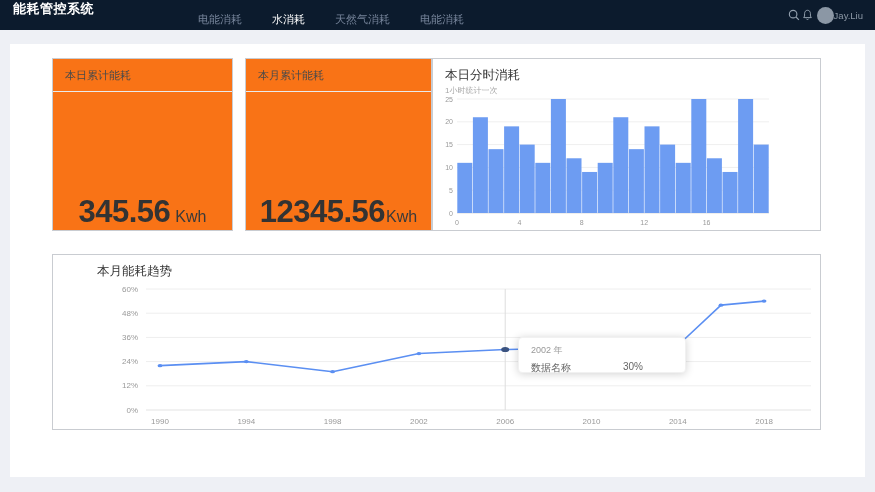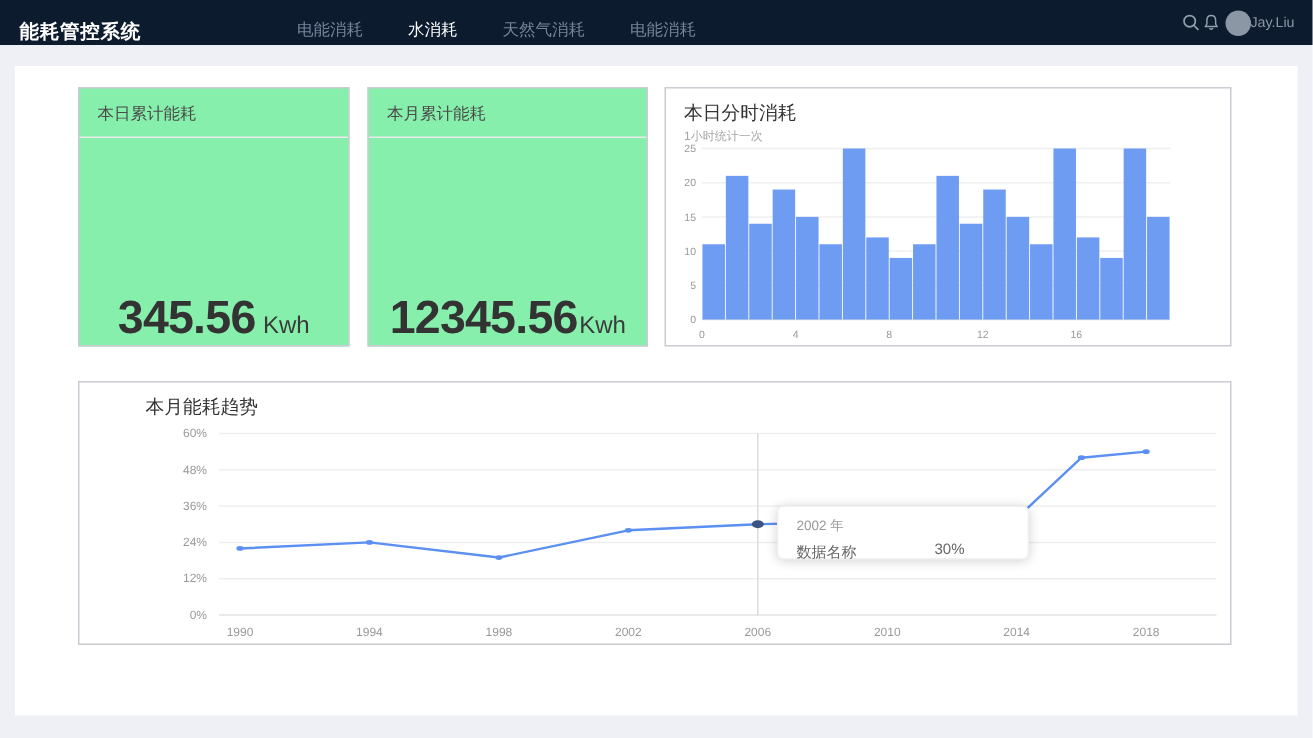--- a/index.html
+++ b/index.html
@@ -1,43 +1,43 @@
 <!DOCTYPE html>
 <html><head>
 <meta charset="utf-8">
 <style>
   html,body{margin:0;padding:0}
   body{width:875px;height:492px;background:#eef0f5;font-family:"Liberation Sans",sans-serif;position:relative;overflow:hidden}
 
   
-  .navbar{position:absolute;top:0;left:0;width:875px;height:30px;background:#0c1b2d;display:flex;align-items:flex-end}
+  .navbar{position:absolute;top:0;left:0;width:875px;height:30px;background:#0c1b2d;display:flex;align-items:flex-start}
   .brand{color:#ffffff;font-weight:bold;font-size:13px;margin-left:13px;letter-spacing:.5px}
   .menu{position:absolute;left:198px;top:4px;height:30px;display:flex;gap:30px;align-items:center}
   .nav-item{font-size:11px;color:#76849a;cursor:pointer;text-decoration:none}
   .nav-item.active{color:#ffffff;font-weight:normal}
   .nav-right{position:absolute;right:12px;top:0;height:30px;display:flex;align-items:center;}
   .icon-btn{color:#93a0ae;display:flex;align-items:center;cursor:pointer}
   .avatar{width:17px;height:17px;border-radius:50%;background:#8b97a5;margin-left:3px}
   .username{font-size:9.5px;color:#8b97a5}
 
   
   .main{position:absolute;left:10px;top:44px;width:855px;height:433px;background:#ffffff}
   .inner{padding:14px 44px 0 42px}
   .top-row{display:flex}
 
-  .stat-card{width:181px;height:173px;border:1px solid #c9ccd1;background:#86efac;box-sizing:border-box;display:flex;flex-direction:column}
+  .stat-card{width:181px;height:173px;border:1px solid #c9ccd1;background:#f97316;box-sizing:border-box;display:flex;flex-direction:column}
   .stat-card.wide{width:187px;margin-left:12px}
   .card-header{font-size:11px;color:#4a4a4a;padding:9px 12px 8px;border-bottom:1px solid #eaeaea}
   .stat-center{flex:1;display:flex;align-items:flex-end;justify-content:center}
   .valwrap{display:flex;align-items:baseline}
   .num{font-size:31px;font-weight:bold;color:#333;letter-spacing:-.5px}
   .unit{font-size:16px;color:#3a3a3a;margin-left:5px}
   .stat-card.wide .unit{margin-left:1px}
 
-  .chart-card{flex:1;height:173px;margin-left:11px;border:1px solid #c9ccd1;box-sizing:border-box;position:relative;background:#fff}
+  .chart-card{flex:1;height:173px;border:1px solid #c9ccd1;box-sizing:border-box;position:relative;background:#fff}
   .chart-title{position:absolute;left:12px;top:8px;font-size:12.5px;color:#333}
   .chart-subtitle{position:absolute;left:12px;top:26px;font-size:8px;color:#a6a6a6}
   #bar-chart{position:absolute;left:0;top:36px}
 
   .trend-card{margin-top:23px;width:769px;height:176px;border:1px solid #c9ccd1;box-sizing:border-box;position:relative;background:#fff}
   .trend-title{position:absolute;left:44px;top:8px;font-size:12.5px;color:#333;z-index:2}
   #line-chart{position:absolute;left:0;top:0}
 
   .tooltip{position:absolute;left:465px;top:82px;width:168px;height:36px;background:#fff;border:1px solid #f1f1f1;border-radius:4px;box-shadow:0 1px 8px rgba(0,0,0,.18);box-sizing:border-box;padding:6px 12px;z-index:3}
   .tt-title{font-size:9px;color:#999}

